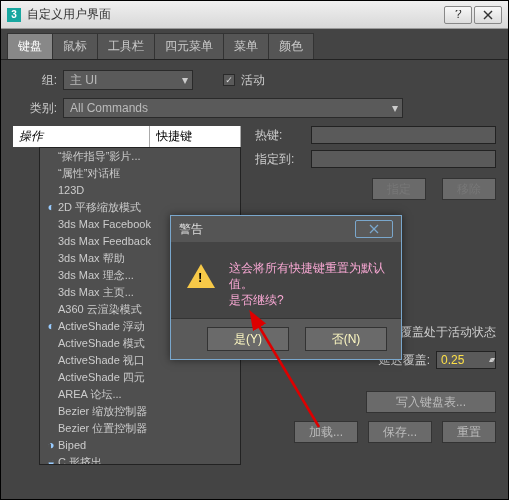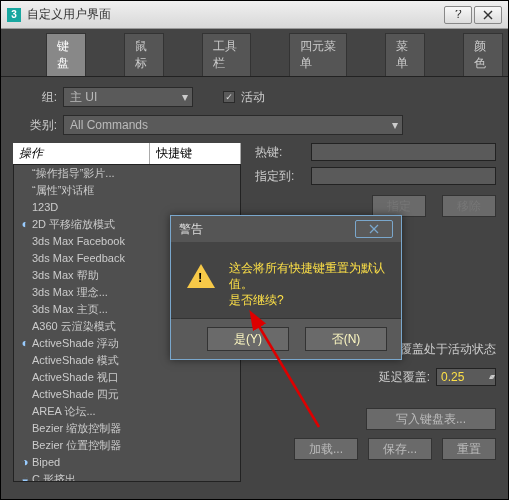--- a/index.html
+++ b/index.html
@@ -4,35 +4,35 @@
 <style>
 * { box-sizing: border-box; margin: 0; padding: 0; font-family: "Microsoft YaHei", sans-serif; font-size: 12px; }
 body { background: #fff; }
 .window { width: 509px; height: 500px; background: #444; border: 1px solid #000; position: relative; }
 .titlebar { height: 28px; background: linear-gradient(#f0f0f0,#d8d8d8); display: flex; align-items: center; padding: 0 6px; border-bottom: 1px solid #999; }
 .titlebar .app-icon { width: 14px; height: 14px; background: #18a7a0; color: #fff; font-weight: bold; display: flex; align-items: center; justify-content: center; font-size: 10px; margin-right: 6px; }
 .titlebar .title { flex: 1; color: #333; }
 .tb-btn { width: 28px; height: 18px; border: 1px solid #888; background: linear-gradient(#f8f8f8,#ddd); margin-left: 2px; display: flex; align-items: center; justify-content: center; border-radius: 2px; }
 .tb-btn svg { width: 10px; height: 10px; }
 .tabs { display: flex; background: #444; padding: 4px 6px 0 6px; gap: 0; border-bottom: 1px solid #222; }
-.tab { padding: 4px 10px; color: #ccc; background: #555; border: 1px solid #333; border-bottom: none; margin-right: -1px; cursor: pointer; margin-left: 39px; }
+.tab { padding: 4px 10px; color: #ccc; background: #555; border: 1px solid #333; border-bottom: none; margin-right: -1px; cursor: pointer; }
 .tab.active { background: #888; color: #fff; }
 .content { padding: 10px 12px; color: #ccc; }
 .row { display: flex; align-items: center; margin-bottom: 8px; gap: 6px; }
 .label-r { width: 44px; text-align: right; color: #ccc; }
 .combo { flex: 1; height: 20px; background: #5a5a5a; border: 1px solid #2a2a2a; color: #bbb; padding: 0 6px; display: flex; align-items: center; position: relative; max-width: 130px; }
 .combo::after { content: "▾"; position: absolute; right: 4px; color: #ccc; }
 .combo.wide { max-width: 340px; }
 .chk { width: 12px; height: 12px; background: #5a5a5a; border: 1px solid #2a2a2a; display: inline-flex; align-items: center; justify-content: center; color: #ddd; font-size: 9px; }
 .main-area { display: flex; gap: 14px; }
 .list-wrap { width: 228px; }
 .list-header { display: flex; background: #fff; color: #000; font-size: 12px; }
 .list-header div { padding: 2px 6px; border-right: 1px solid #aaa; }
 .lh1 { flex: 1.6; font-style: italic; } .lh2 { flex: 1; }
-.list { height: 318px; background: #4f4f4f; border: 1px solid #222; overflow-y: auto; }
+.list { height: 318px; background: #4f4f4f; border: 1px solid #222; overflow-y: auto; margin-left: 26px; }
 .li { padding: 1px 6px; color: #ccc; white-space: nowrap; overflow: hidden; text-overflow: ellipsis; font-size: 11px; line-height: 15px; }
 .li .ico { display:inline-block; width:10px; text-align:center; color:#9cf; margin-right:2px; }
 .side { flex: 1; }
 .side-row { display: flex; align-items: center; margin-bottom: 6px; gap: 8px; }
 .side-label { width: 48px; color: #ccc; }
 .side-inp { flex: 1; height: 18px; background: #5a5a5a; border: 1px solid #222; }
 .btn { height: 22px; background: #6a6a6a; border: 1px solid #333; color: #bbb; padding: 0 14px; display: inline-flex; align-items: center; justify-content: center; cursor: pointer; }
 .btn.disabled { color: #777; }
 .btn.wide2 { width: 130px; }
 .footer-row { display: flex; gap: 10px; justify-content: flex-end; margin-top: 8px; }
@@ -41,21 +41,21 @@
 .spin::after { content: "▴▾"; position: absolute; right: 2px; font-size: 8px; line-height: 8px; color:#ccc; letter-spacing:-2px; display:flex; flex-direction:column; }
 .writekbd { display:flex; justify-content:flex-end; margin-top:22px; }
 
 .dialog { position: absolute; left: 169px; top: 200px; width: 232px; background: #444; border: 1px solid #7aa7cc; box-shadow: 0 0 8px rgba(0,0,0,.5); margin-top: 14px; }
 .dlg-tb { height: 26px; background: #555; display: flex; align-items: center; padding: 0 8px; color: #ddd; }
 .dlg-tb .t { flex:1; }
 .dlg-close { width: 38px; height: 18px; border: 1px solid #7aa7cc; border-radius: 2px; display:flex; align-items:center; justify-content:center; color:#7aa7cc; background:#5a5a5a; }
 .dlg-body { padding: 18px 16px 10px 16px; display:flex; gap: 14px; align-items:flex-start; }
 .warn-ico { width:0; height:0; border-left: 14px solid transparent; border-right: 14px solid transparent; border-bottom: 24px solid #f7c948; position: relative; margin-top:4px; }
 .warn-ico::after { content:"!"; position:absolute; left:-3px; top:6px; color:#000; font-weight:bold; font-size:13px; }
-.dlg-text { color:#fde047; line-height: 16px; }
+.dlg-text { color:#f9a8d4; line-height: 16px; }
 .dlg-btns { background: #5a5a5a; padding: 8px 14px; display:flex; justify-content:flex-end; gap: 16px; border-top:1px solid #333; }
 .dlg-btn { width: 82px; height: 24px; background: #6a6a6a; border:1px solid #333; color:#fef9c3; display:flex; align-items:center; justify-content:center; }
 
 .arrow { position:absolute; left: 248px; top: 316px; pointer-events:none; }
 .arrow svg { overflow: visible; }
 
 ::-webkit-scrollbar { width: 14px; }
 ::-webkit-scrollbar-track { background: #555; }
 ::-webkit-scrollbar-thumb { background: #888; border: 1px solid #333; }
 </style>

